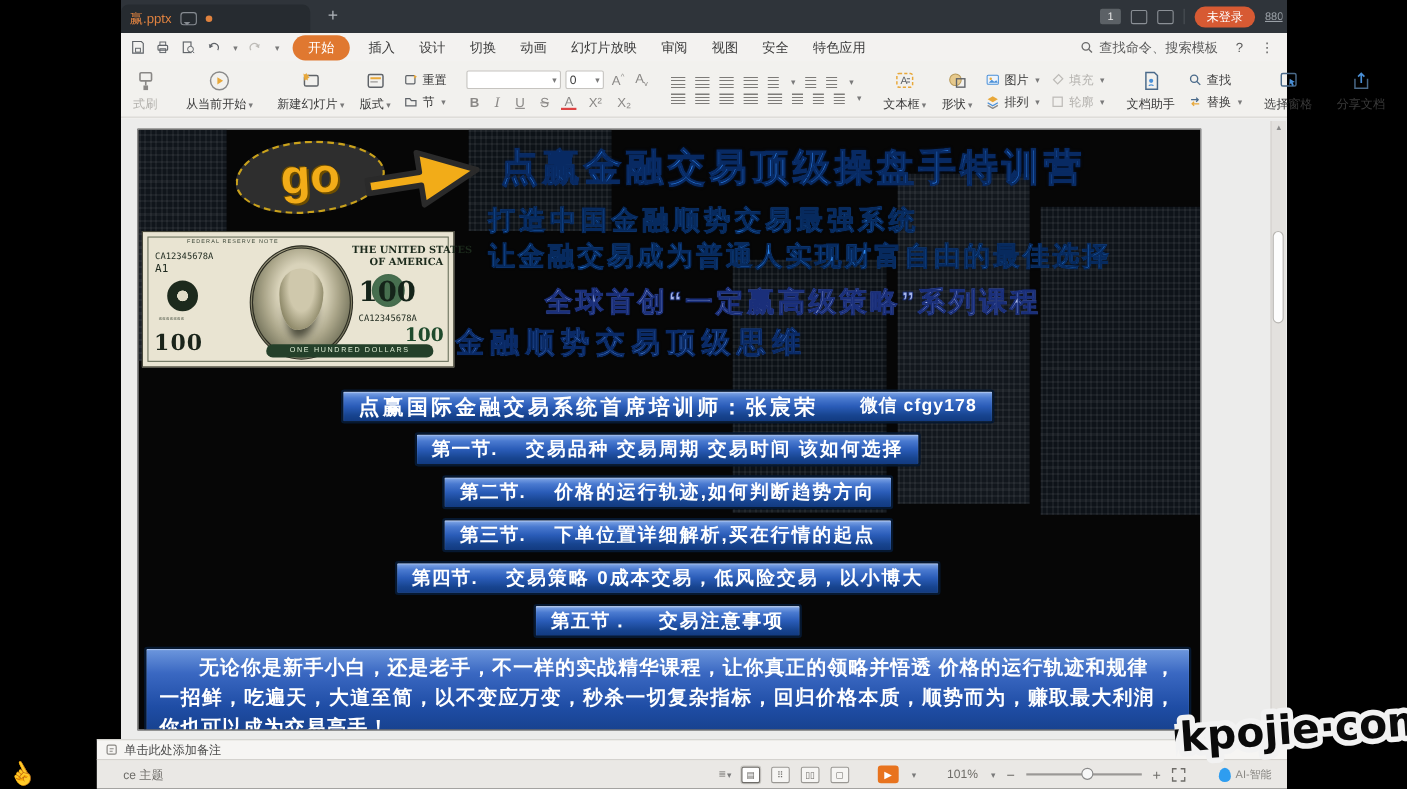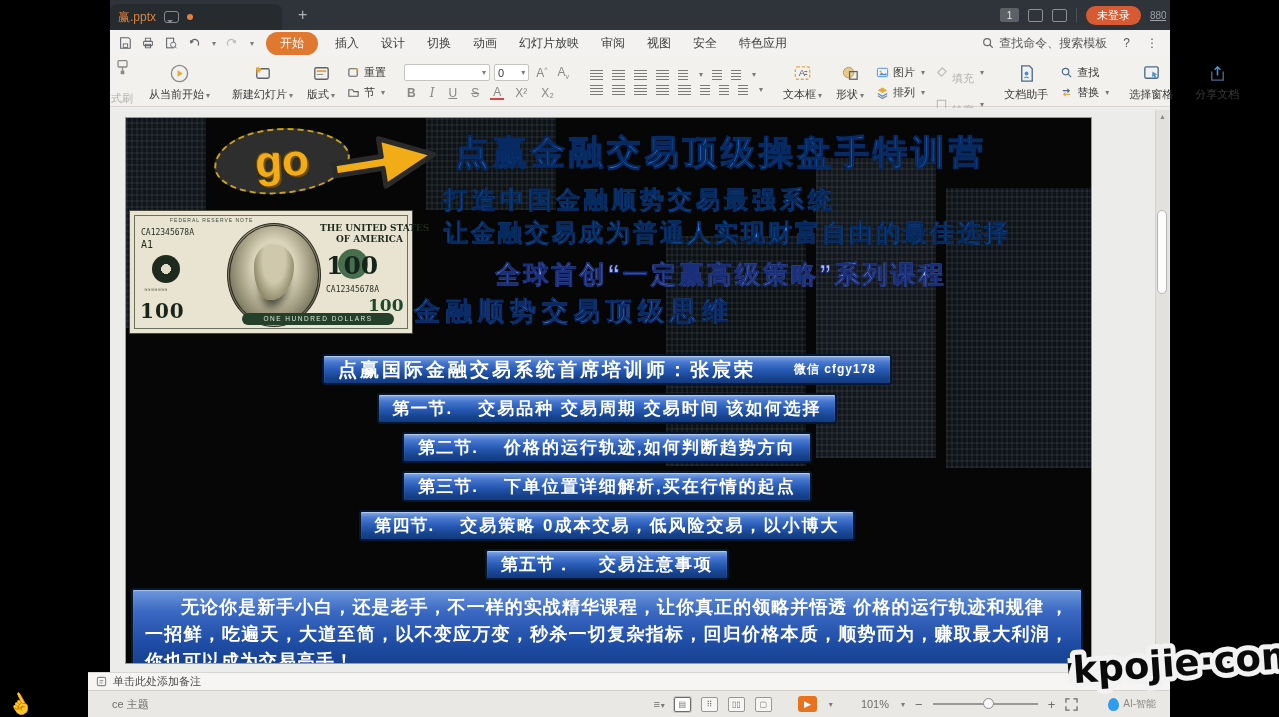--- a/index.html
+++ b/index.html
@@ -38,21 +38,21 @@
   .bigbtn{display:flex;flex-direction:column;align-items:center;justify-content:center;gap:3px;padding:0 7px;font-size:11px;color:#3a3a3a;white-space:nowrap;}
   .bigbtn svg{width:21px;height:21px;}
   .smallcol{display:flex;flex-direction:column;justify-content:center;gap:5px;font-size:11px;color:#3a3a3a;padding:0 5px;}
   .smallrow{display:flex;align-items:center;gap:4px;white-space:nowrap;}
   .smallrow svg{width:13px;height:13px;}
   .car{font-size:8px;color:#7a7a7a;margin-left:2px;}
   .combo{background:#fff;border:1px solid #c6c4c0;border-radius:2px;height:17px;display:flex;align-items:center;
     justify-content:space-between;font-size:11px;color:#3a3a3a;padding:0 3px;box-sizing:border-box;}
   .fmt{font-size:12px;color:#8a8886;padding:0 3px;}
   .licon{width:13px;height:10px;background:repeating-linear-gradient(180deg,#7d7b78 0 1px,transparent 1px 3px);display:inline-block;}
-  .grayed{color:#b3b1ad !important;margin-top:12px;}
+  .grayed{color:#b3b1ad !important;}
   .grayed svg *{stroke:#bdbbb7 !important;fill:none !important;}
   
   #canvas{position:absolute;left:0;top:108px;width:100%;height:564px;background:#ececeb;}
   #slide{position:absolute;left:15px;top:9px;width:965px;height:545px;background:#060606;border:1px solid #9a9a9a;overflow:hidden;}
   .sky{position:absolute;z-index:0;background-image:
     repeating-linear-gradient(0deg,rgba(255,255,255,.05) 0 2px,transparent 2px 6px),
     repeating-linear-gradient(90deg,rgba(255,255,255,.05) 0 2px,transparent 2px 5px);}
   .stxt{position:absolute;z-index:2;font-weight:bold;white-space:nowrap;}
   .blue-big{color:#2f86f2;-webkit-text-stroke:1px #082a63;text-shadow:0 0 3px #041c4a;}
   .blue-mid{color:#2f8cf5;-webkit-text-stroke:.7px #072a5e;text-shadow:0 0 2px #04183c;}
@@ -80,21 +80,21 @@
   .banner{position:absolute;background:#24402a;border-radius:6px;color:#dcead2;text-align:center;}
   
   #bars{position:absolute;left:5px;top:236px;width:952px;z-index:2;display:flex;flex-direction:column;gap:8px;align-items:center;}
   .bar{height:31px;border:2px solid #061830;border-radius:3px;box-sizing:border-box;
     background:linear-gradient(180deg,#84a9e8 0%,#4a7ad0 22%,#2a5cb8 50%,#17448f 80%,#123a80 100%);
     display:flex;align-items:center;color:#fff;font-weight:bold;font-size:17px;padding:0 14px;white-space:nowrap;
     box-shadow:inset 0 1px 1px rgba(255,255,255,.45);}
   .bar .num{letter-spacing:1px;margin-right:26px;}
   .bar .txt{letter-spacing:2px;}
   #trainerbar{font-size:19px;letter-spacing:3px;}
-  #trainerbar .wechat{font-size:12px;letter-spacing:1px;margin-left:38px;}
+  #trainerbar .wechat{font-size:16px;letter-spacing:1px;margin-left:38px;}
   #summary{height:92px;border:2px solid #061830;border-radius:3px;box-sizing:border-box;
     background:linear-gradient(180deg,#6d97dd 0%,#3a68c2 25%,#1f4da5 60%,#123a80 100%);
     color:#fff;font-weight:bold;font-size:18px;line-height:27px;padding:4px 12px;text-align:justify;text-indent:2em;
     letter-spacing:1px;box-shadow:inset 0 1px 1px rgba(255,255,255,.45);}
   
   #vscroll{position:absolute;right:1px;top:2px;width:13px;height:560px;background:#e3e1de;border-left:1px solid #d2d0cc;}
   #vthumb{position:absolute;left:1px;top:100px;width:10px;height:84px;background:#fdfdfd;border:1px solid #b8b6b2;border-radius:6px;box-sizing:border-box;}
   .uparr{position:absolute;left:0;top:3px;width:13px;text-align:center;font-size:7px;color:#8a8a8a;}
   
   #notesbar{position:absolute;left:88px;top:672px;width:1082px;height:18px;background:#f6f5f3;border-top:1px solid #d8d6d2;
@@ -189,21 +189,21 @@
             <line x1="9" y1="9" x2="12.5" y2="12.5" stroke="#6a6a6a" stroke-width="1.4"></line>
           </svg>
         <span>查找命令、搜索模板</span>
       </span>
       <span>?</span>
       <span>⋮</span>
     </div>
   </div>
 
   <div id="ribbon">
-    <div class="bigbtn" style="padding:0 1px;">
+    <div class="bigbtn" style="padding:0 11px;">
       <svg viewBox="0 0 20 20">
           <rect x="5" y="3" width="10" height="7" rx="1" fill="none" stroke="#8a8886" stroke-width="1.4"></rect>
           <path d="M10 10v4" stroke="#8a8886" stroke-width="1.4"></path>
           <rect x="8" y="14" width="4" height="4" fill="#8a8886"></rect>
         </svg>
       <span class="grayed">式刷</span>
     </div>
     <div class="vdiv"></div>
     <div class="bigbtn">
       <svg viewBox="0 0 22 22">

